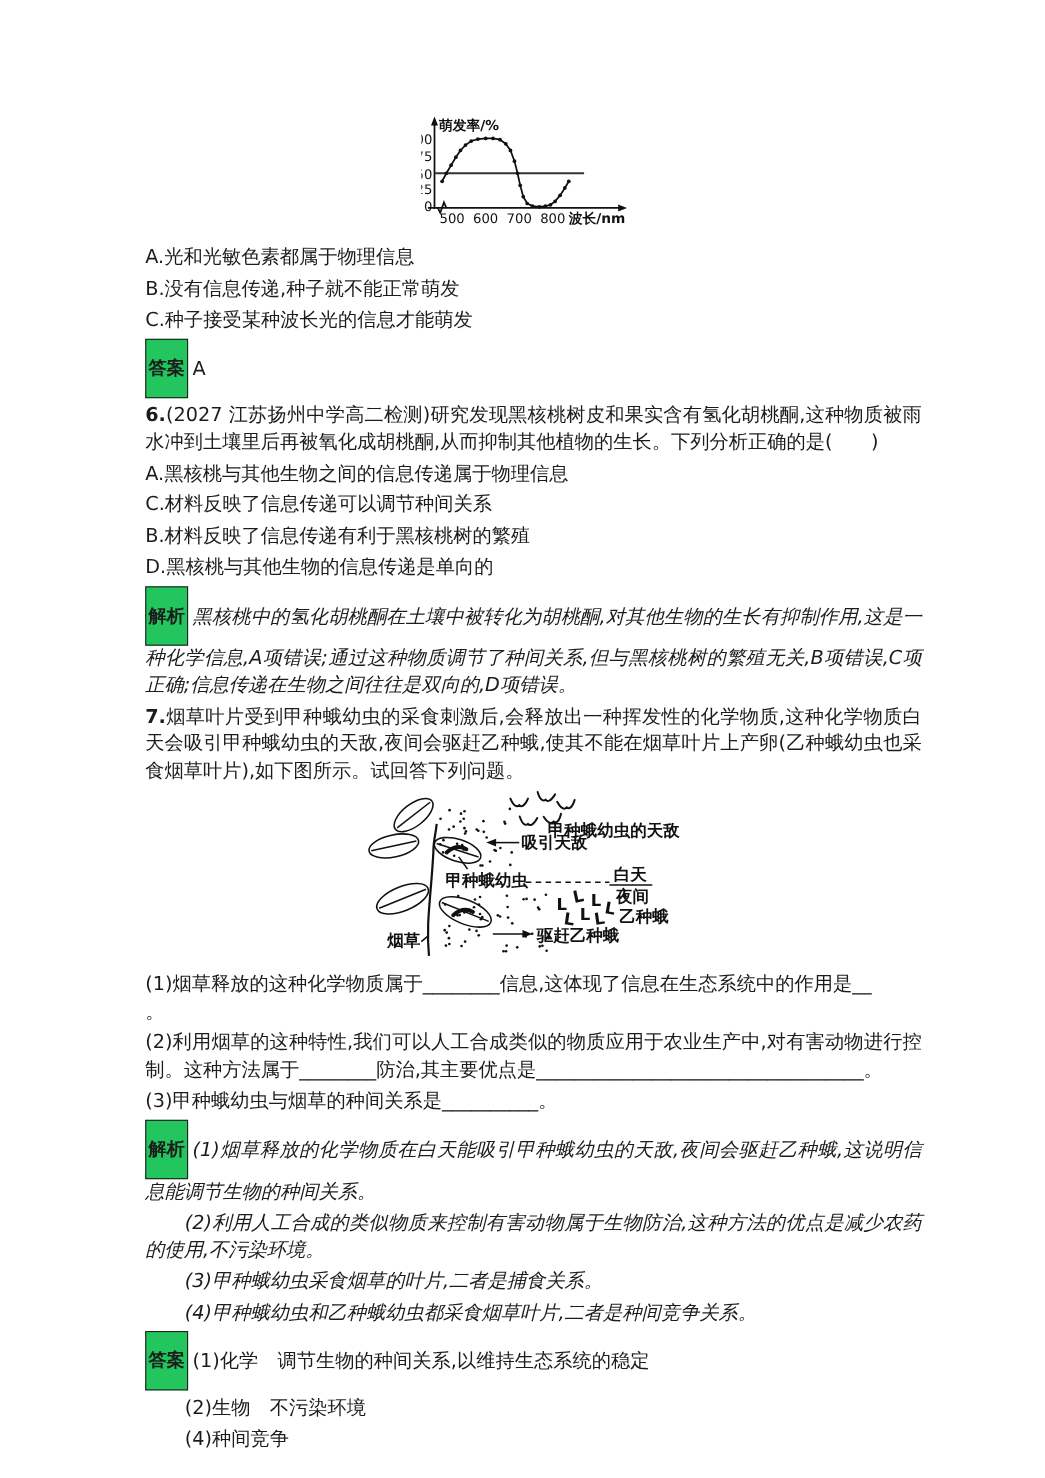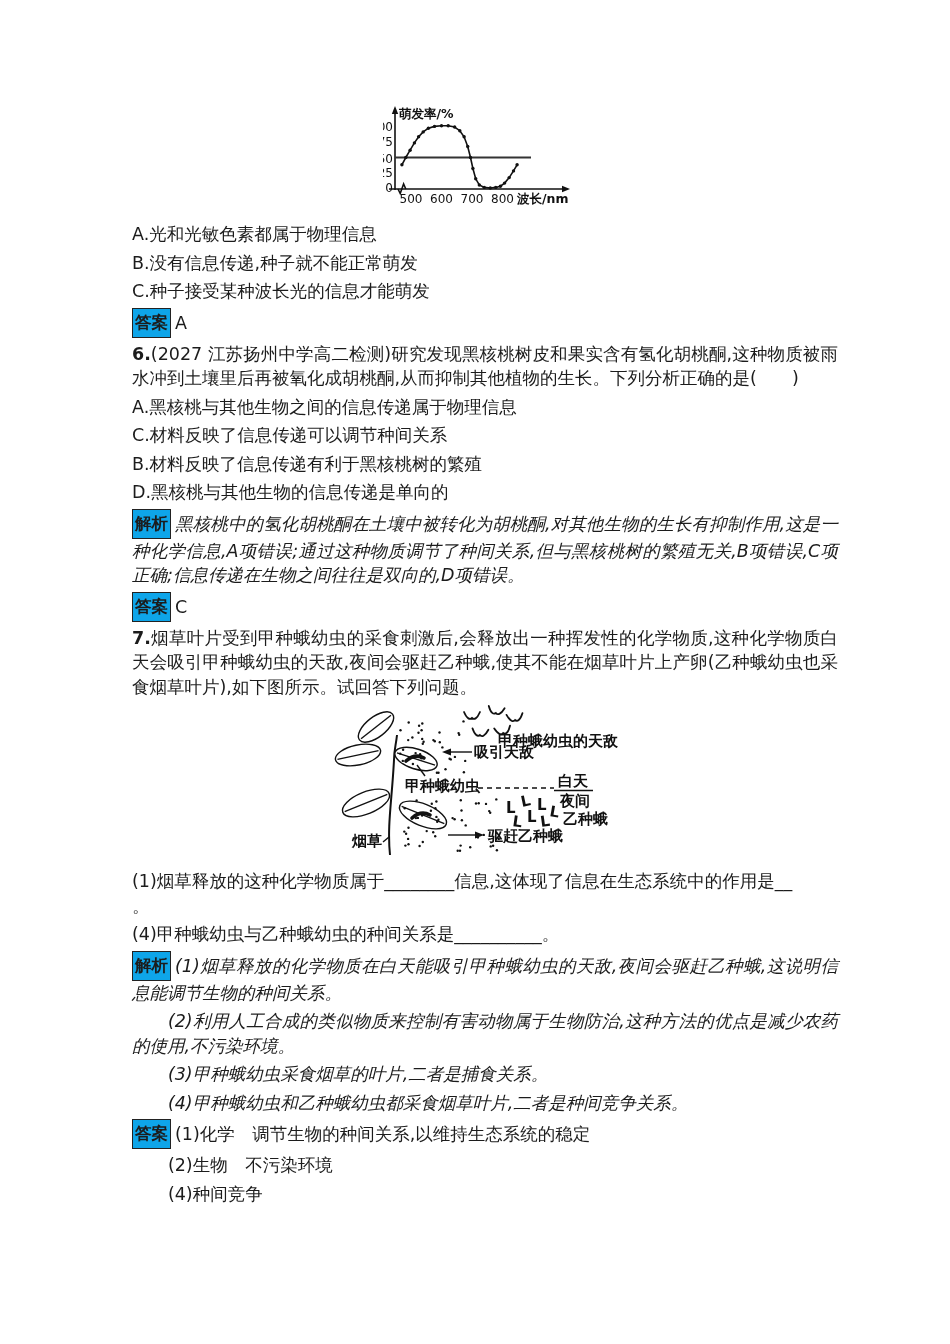--- a/index.html
+++ b/index.html
@@ -20,22 +20,22 @@
   .axlbl{font-size:12.5px;font-weight:600;}
   
   .content{
     position:absolute;left:128px;top:218px;width:714px;
     font-size:17.5px;line-height:24.5px;text-align:justify;
   }
   .content p{margin:4px;}
   .qstart{margin-top:5px;}
   .qnum{font-weight:bold;}
   .tag{
-    display:inline-block;border:1.3px solid #222;background:#0ea5e9;
-    padding:4px 2px;line-height:20px;font-size:16.5px;font-weight:bold;
+    display:inline-block;border:1.3px solid #222;background:#22c55e;
+    padding:16px 2px;line-height:20px;font-size:16.5px;font-weight:bold;
     margin-right:4px;vertical-align:1px;
   }
   .kai{font-style:italic;}
   .indent{text-indent:2.05em;}
   .pre{white-space:pre-line;}
   
   .figure{margin:6px 0 8px 202px;width:292px;height:156px;}
   .figure svg{display:block;overflow:visible;}
   .figure text{fill:#111;font-size:15px;font-weight:600;}
   .fline{stroke:#111;stroke-width:1.4;fill:none;}
@@ -114,21 +114,20 @@
     <p>B.没有信息传递,种子就不能正常萌发</p>
     <p>C.种子接受某种波长光的信息才能萌发</p>
     <p><span class="tag">答案</span><span>A</span></p>
 
     <p class="qstart"><span class="qnum">6.</span><span>(2027 江苏扬州中学高二检测)研究发现黑核桃树皮和果实含有氢化胡桃酮,这种物质被雨水冲到土壤里后再被氧化成胡桃酮,从而抑制其他植物的生长。下列分析正确的是(　　)</span></p>
     <p>A.黑核桃与其他生物之间的信息传递属于物理信息</p>
     <p>C.材料反映了信息传递可以调节种间关系</p>
     <p>B.材料反映了信息传递有利于黑核桃树的繁殖</p>
     <p>D.黑核桃与其他生物的信息传递是单向的</p>
     <p><span class="tag">解析</span><span class="kai">黑核桃中的氢化胡桃酮在土壤中被转化为胡桃酮,对其他生物的生长有抑制作用,这是一种化学信息,A项错误;通过这种物质调节了种间关系,但与黑核桃树的繁殖无关,B项错误,C项正确;信息传递在生物之间往往是双向的,D项错误。</span></p>
-    <p><span class="tag">答案</span><span>C</span></p>
 
     <p class="qstart"><span class="qnum">7.</span><span>烟草叶片受到甲种蛾幼虫的采食刺激后,会释放出一种挥发性的化学物质,这种化学物质白天会吸引甲种蛾幼虫的天敌,夜间会驱赶乙种蛾,使其不能在烟草叶片上产卵(乙种蛾幼虫也采食烟草叶片),如下图所示。试回答下列问题。</span></p>
 
     <div class="figure">
       <svg width="292" height="156" viewBox="0 0 292 156">
 
         <g>
           <path class="fline" d="M60,150 C57,120 62,95 64,55 C64,45 66,40 67,30" style="stroke-width:2"></path>
           <g transform="rotate(-38 46 22)">
             <ellipse class="leaf" cx="46" cy="22" rx="21" ry="10"></ellipse>
@@ -275,21 +274,22 @@
         <polygon class="mark" points="154,130 145,126.5 145,133.5"></polygon>
         <text x="158" y="136">驱赶乙种蛾</text>
 
         <text x="22" y="141">烟草</text>
         <line class="fline" x1="53" y1="137" x2="59" y2="132"></line>
       </svg>
     </div>
 
     <p class="pre">(1)烟草释放的这种化学物质属于________信息,这体现了信息在生态系统中的作用是__
 。</p>
-    <p>(4)甲种蛾幼虫与乙种蛾幼虫的种间关系是__________。</p>
+    <p>(2)利用烟草的这种特性,我们可以人工合成类似的物质应用于农业生产中,对有害动物进行控制。这种方法属于________防治,其主要优点是__________________________________。</p>
+    <p>(3)甲种蛾幼虫与烟草的种间关系是__________。</p>
 
     <p><span class="tag">解析</span><span class="kai">(1)烟草释放的化学物质在白天能吸引甲种蛾幼虫的天敌,夜间会驱赶乙种蛾,这说明信息能调节生物的种间关系。</span></p>
     <p class="kai indent">(2)利用人工合成的类似物质来控制有害动物属于生物防治,这种方法的优点是减少农药的使用,不污染环境。</p>
     <p class="kai indent">(3)甲种蛾幼虫采食烟草的叶片,二者是捕食关系。</p>
     <p class="kai indent">(4)甲种蛾幼虫和乙种蛾幼虫都采食烟草叶片,二者是种间竞争关系。</p>
 
     <p><span class="tag">答案</span><span>(1)化学　调节生物的种间关系,以维持生态系统的稳定</span></p>
     <p class="indent">(2)生物　不污染环境</p>
     <p class="indent">(4)种间竞争</p>
 

